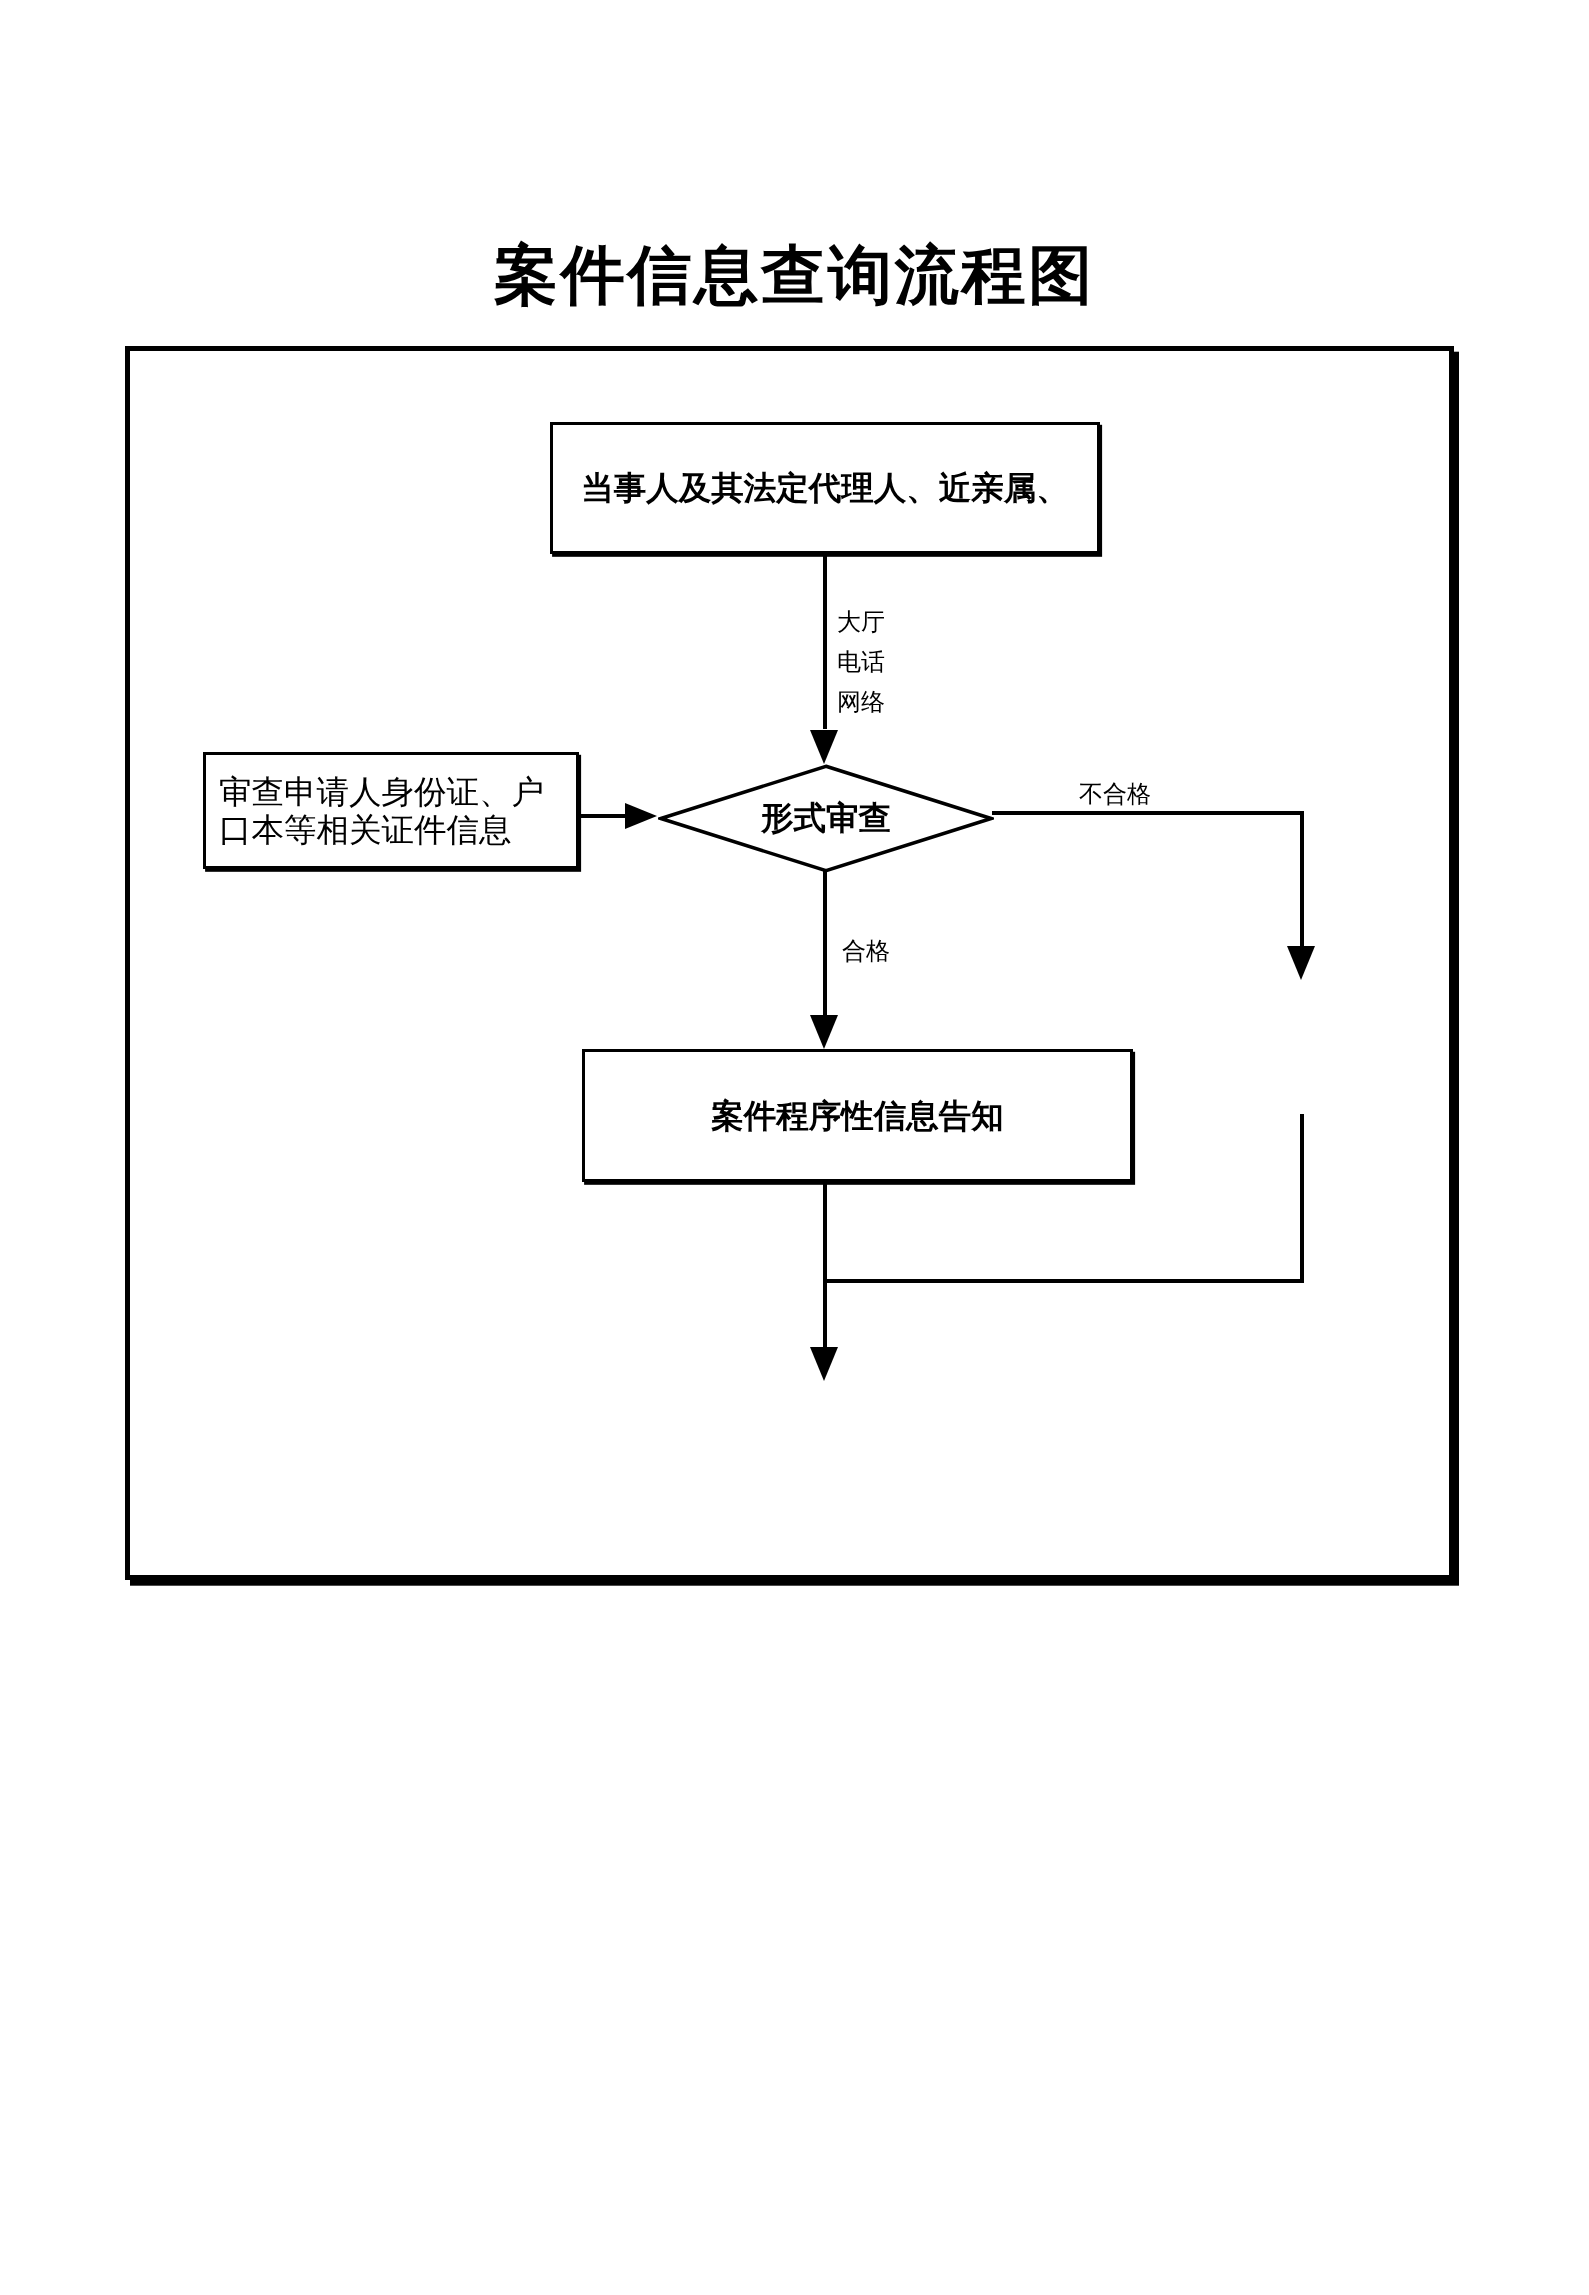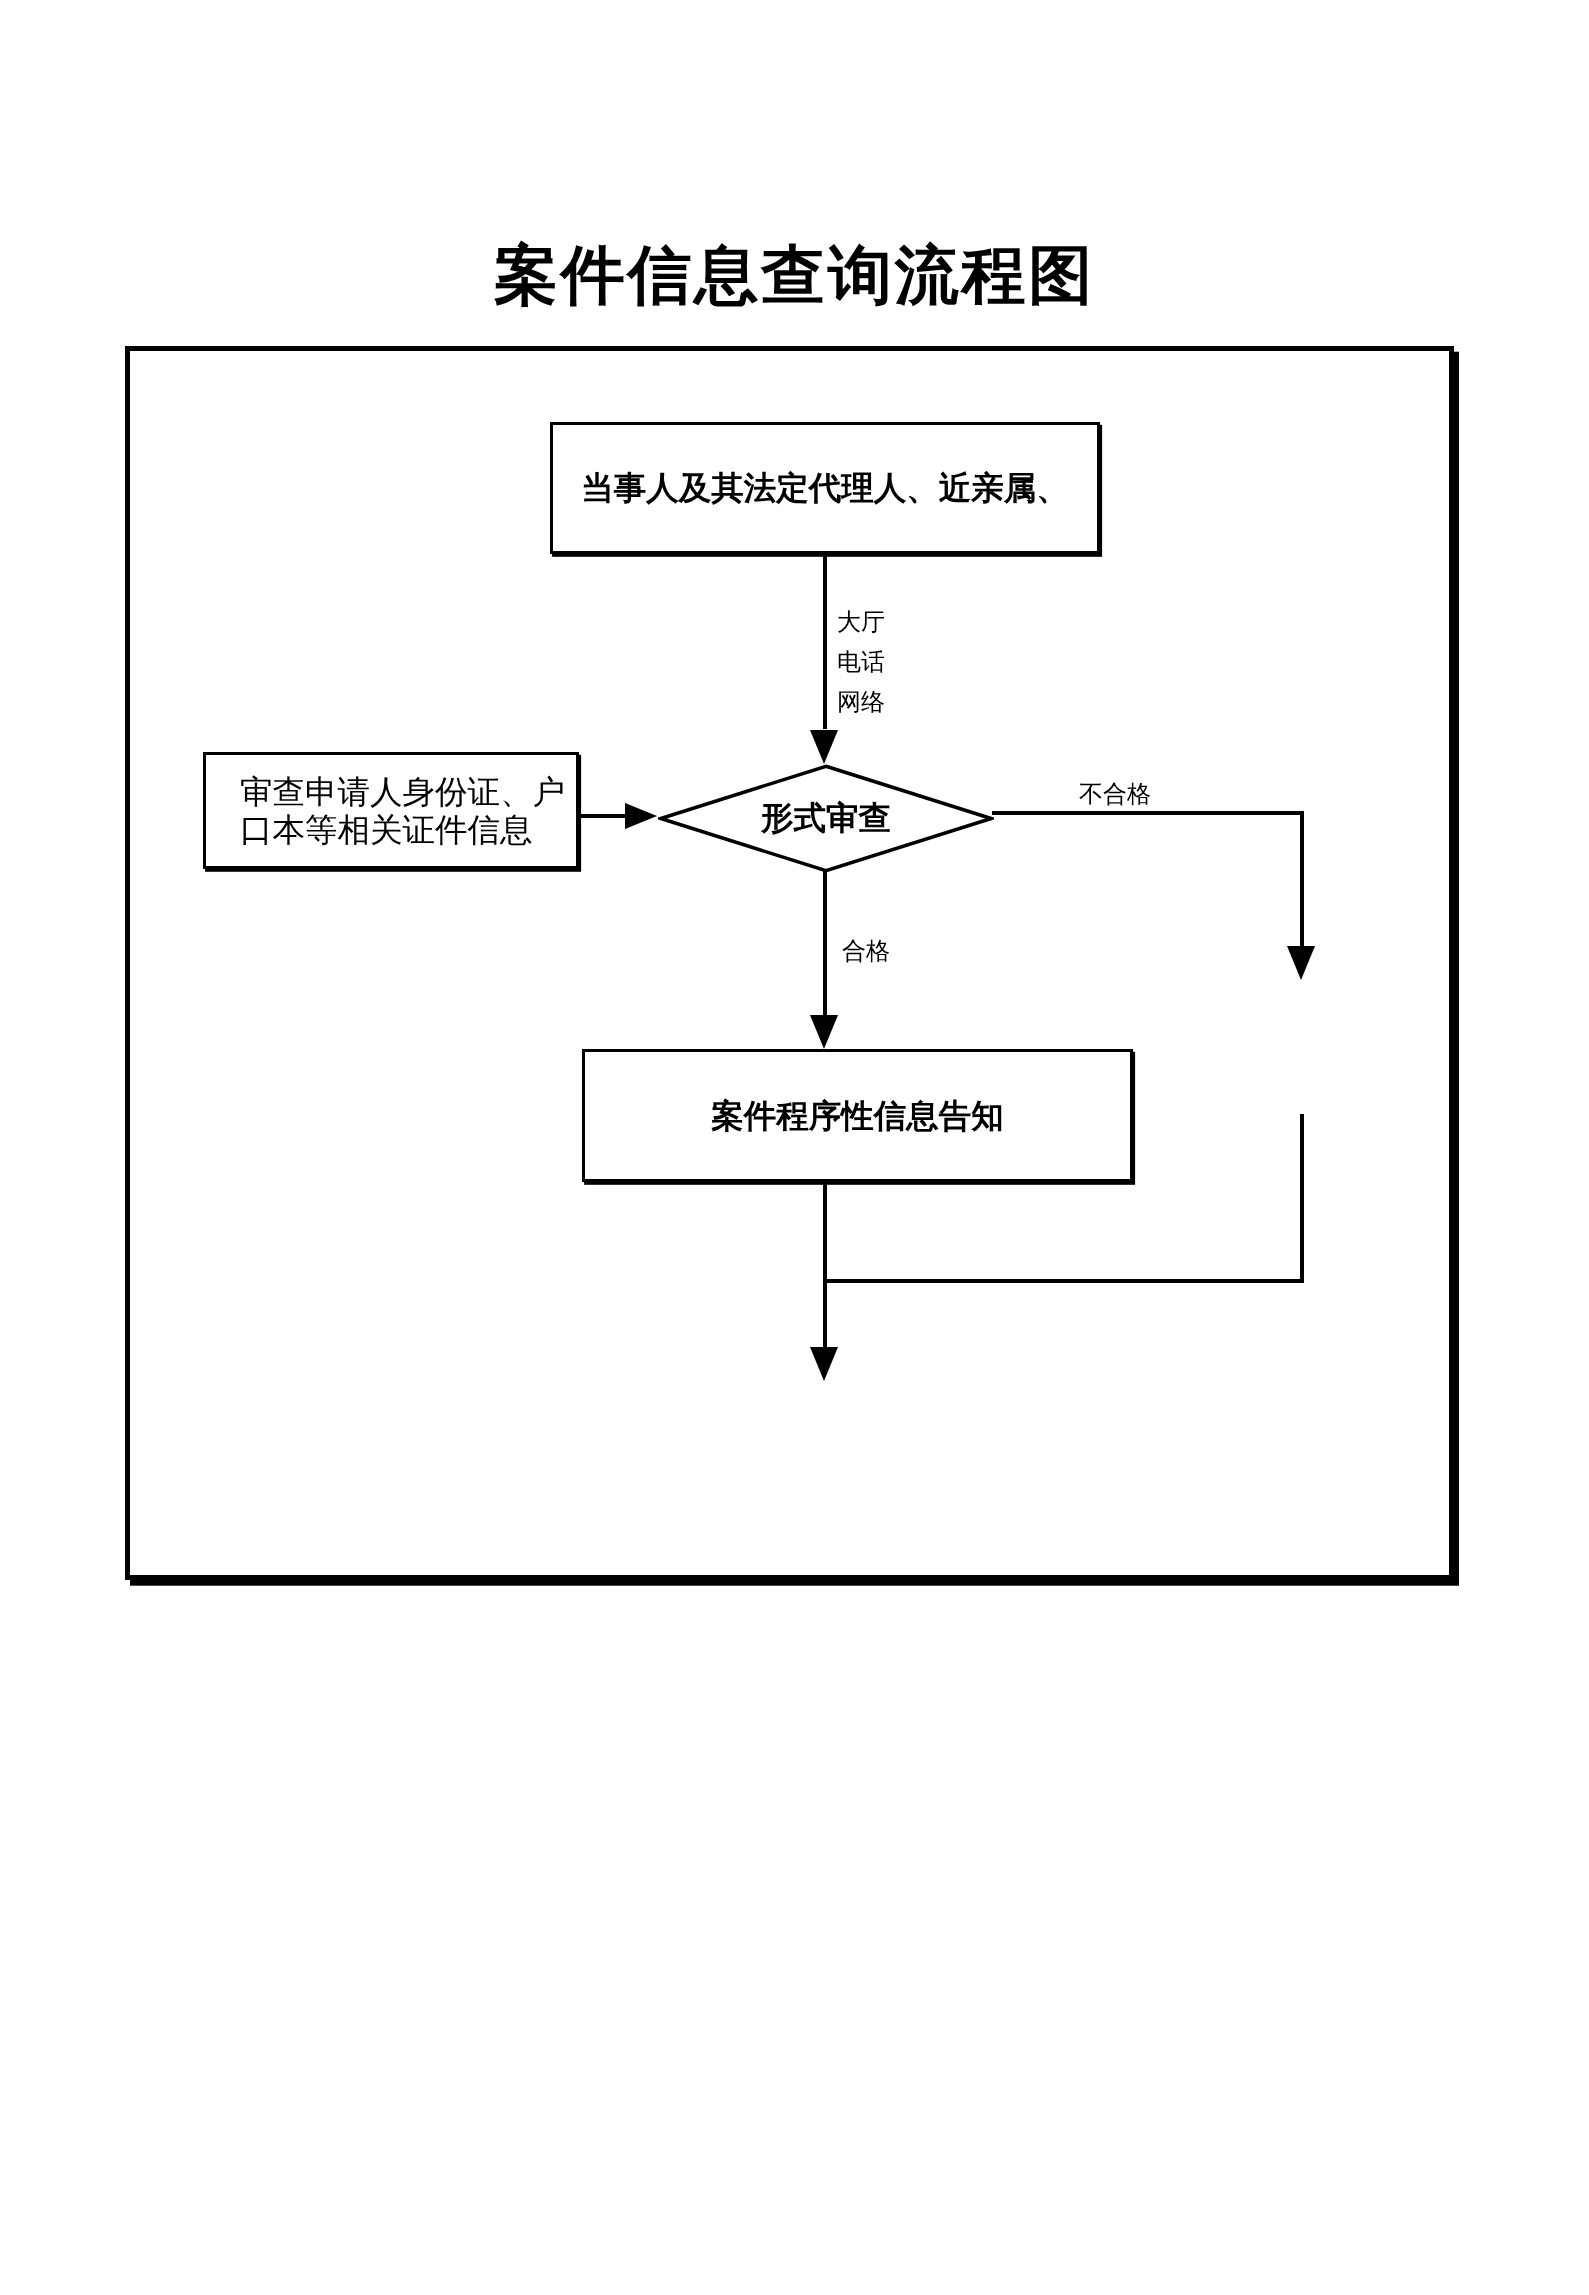--- a/index.html
+++ b/index.html
@@ -57,21 +57,21 @@
     line-height: 40px;
   }
   .node.bold { font-weight: bold; }
   .box-applicants {
     left: 550px; top: 422px; width: 550px; height: 132px;
     line-height: 55px;
   }
   .box-review-credentials {
     left: 203px; top: 752px; width: 376px; height: 117px;
     align-items: flex-start;
-    padding-left: 34px;
+    padding-left: 13px;
     line-height: 38px;
   }
   .box-supplement {
     left: 1177px; top: 980px; width: 248px; height: 133px;
     line-height: 38px;
   }
   .box-case-info {
     left: 550px; top: 1049px; width: 551px; height: 133px; margin-left: 32px;
   }
   .box-end {

